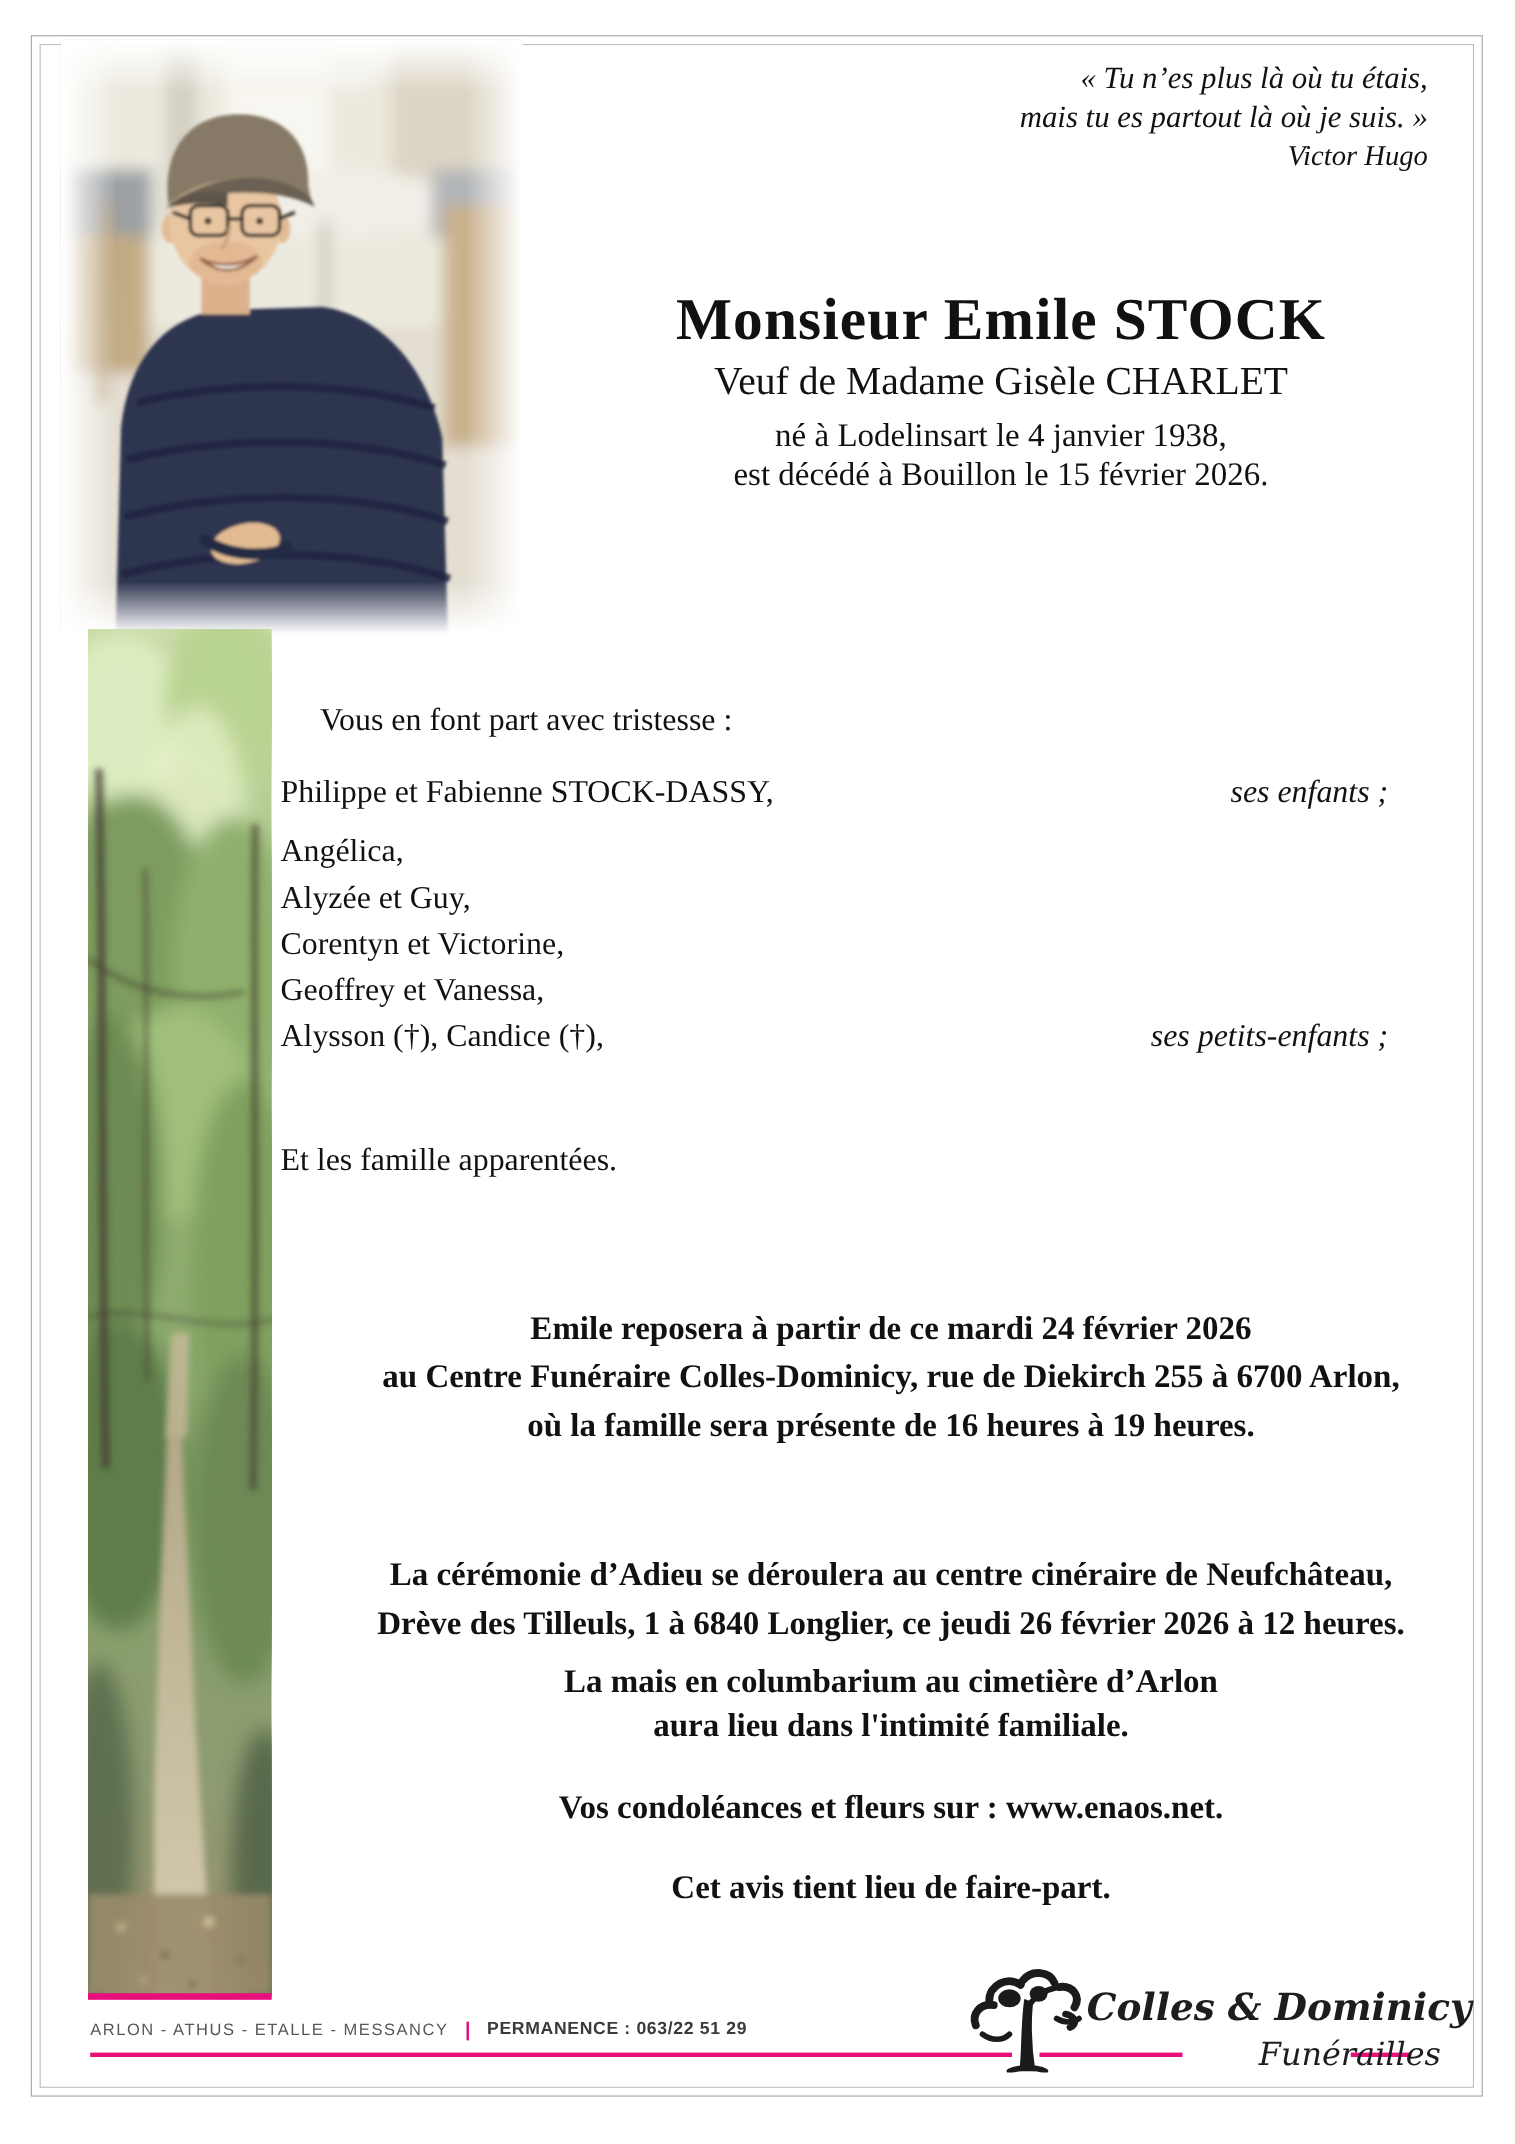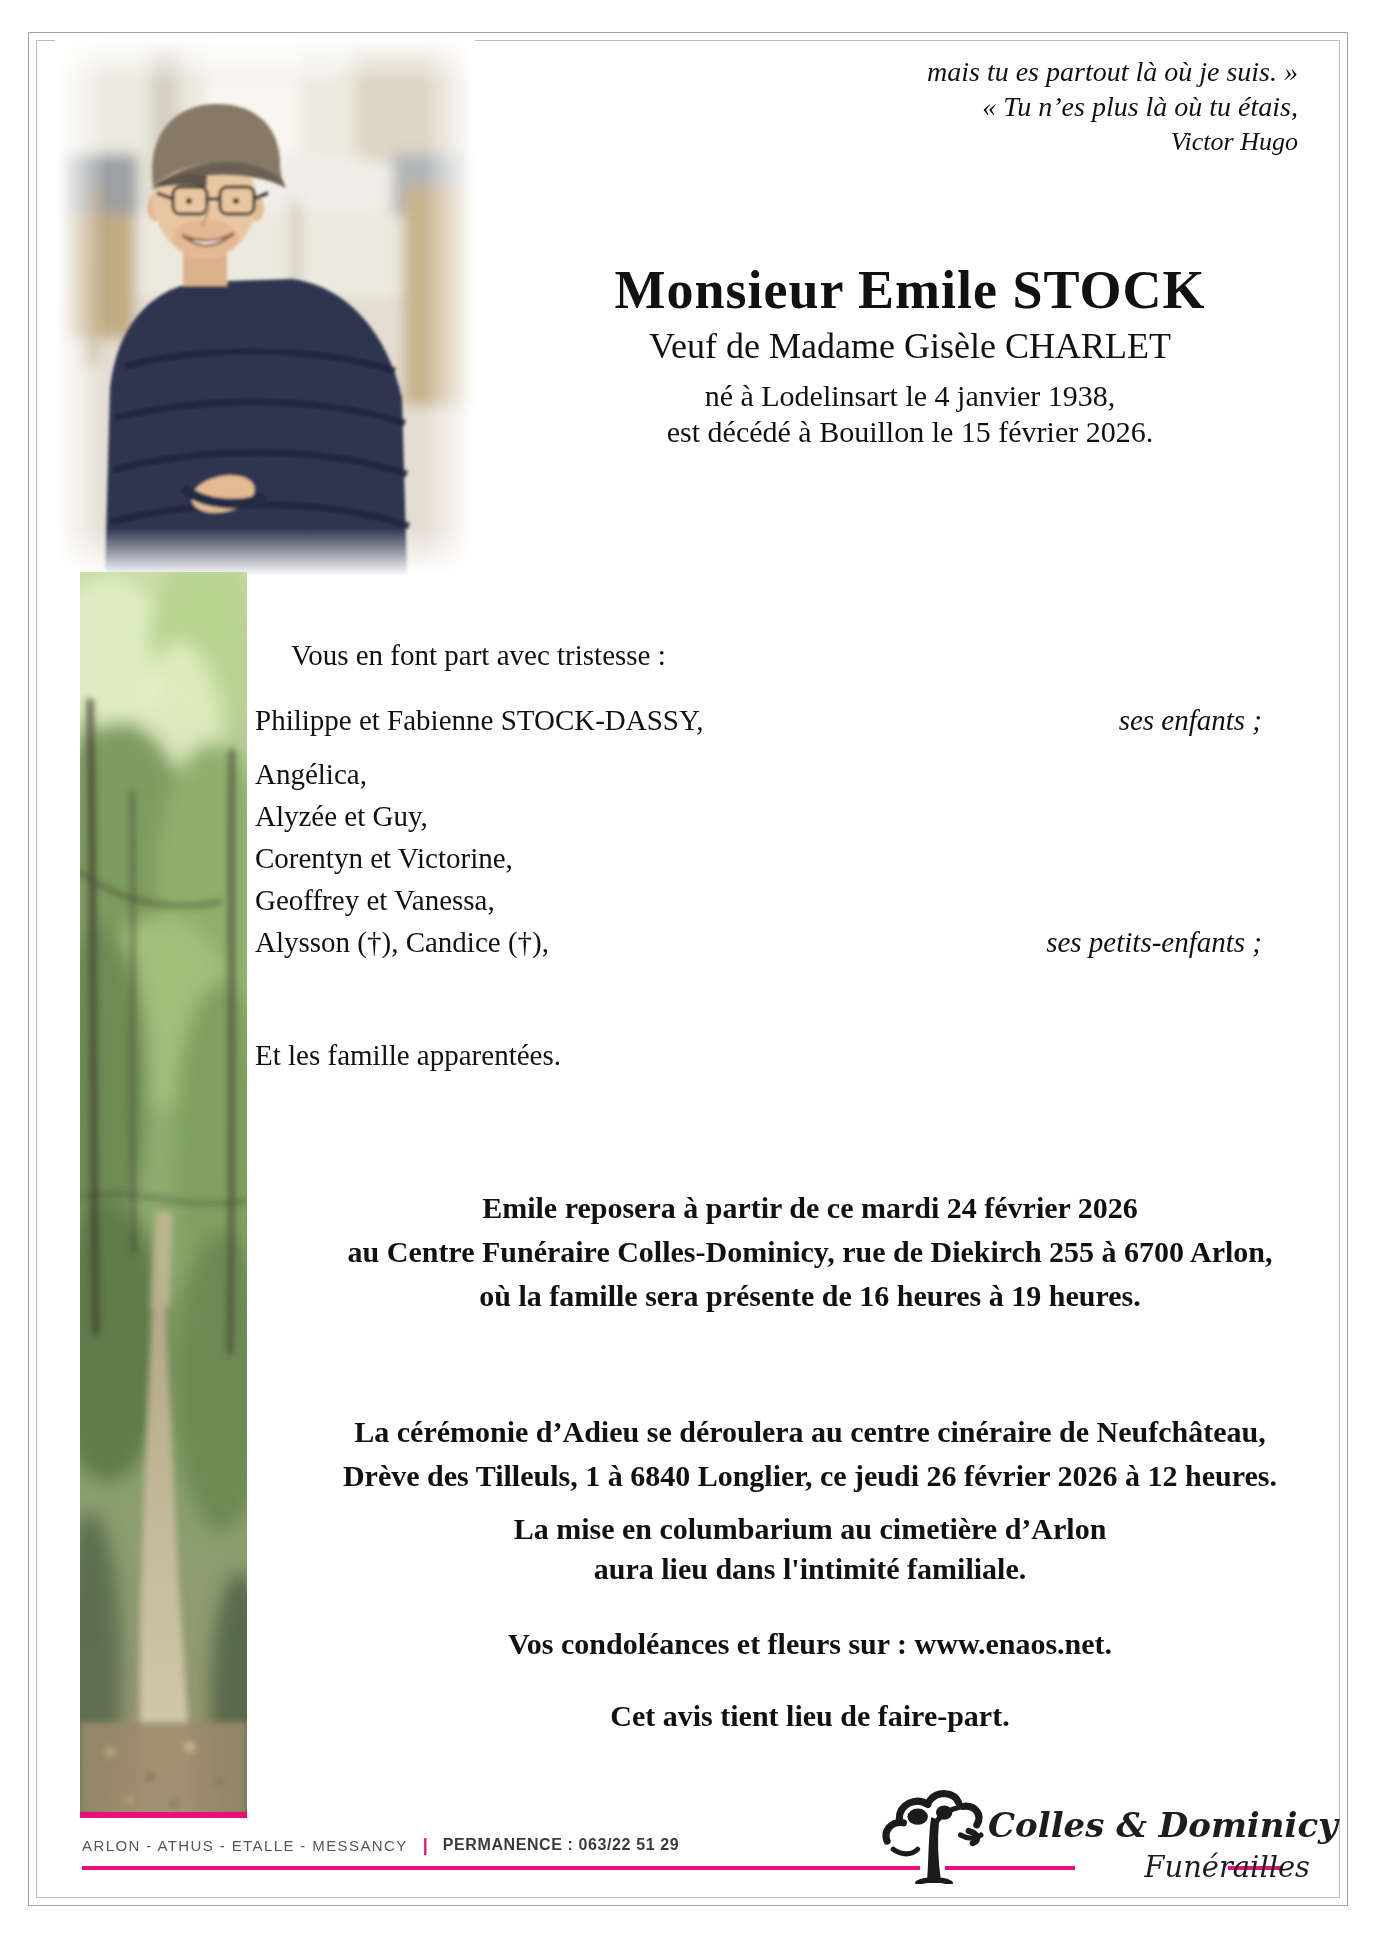--- a/index.html
+++ b/index.html
@@ -203,22 +203,22 @@
         <circle cx="110" cy="1175" r="5" fill="#c9bb95"></circle>
         <circle cx="140" cy="1210" r="4" fill="#84775c"></circle>
         <circle cx="50" cy="1228" r="4" fill="#b0a17c"></circle>
         <circle cx="95" cy="1232" r="5" fill="#8d8064"></circle>
       </g>
     </svg>
   </div>
   <div class="forest-underline" style="background: rgb(232, 15, 125);"></div>
 
   <div class="quote">
+    <div>« Tu n’es plus là où tu étais,</div>
     <div>mais tu es partout là où je suis. »</div>
-    <div>« Tu n’es plus là où tu étais,</div>
     <div class="attribution">Victor Hugo</div>
   </div>
 
   <div class="deceased">
     <div class="title">Monsieur Emile STOCK</div>
     <div class="subtitle">Veuf de Madame Gisèle CHARLET</div>
     <div class="birth">né à Lodelinsart le 4 janvier 1938,</div>
     <div class="death">est décédé à Bouillon le 15 février 2026.</div>
   </div>
 
@@ -251,21 +251,21 @@
   <div class="ceremony-par par-repose">
     <div>Emile reposera à partir de ce mardi 24 février 2026</div>
     <div>au Centre Funéraire Colles-Dominicy, rue de Diekirch 255 à 6700 Arlon,</div>
     <div>où la famille sera présente de 16 heures à 19 heures.</div>
   </div>
   <div class="ceremony-par par-adieu">
     <div>La cérémonie d’Adieu se déroulera au centre cinéraire de Neufchâteau,</div>
     <div>Drève des Tilleuls, 1 à 6840 Longlier, ce jeudi 26 février 2026 à 12 heures.</div>
   </div>
   <div class="ceremony-par par-columbarium">
-    <div>La mise en columbarium au cimetière d’Arlon</div>
+    <div>La mais en columbarium au cimetière d’Arlon</div>
     <div>aura lieu dans l'intimité familiale.</div>
   </div>
   <div class="ceremony-par par-condolences">
     <div>Vos condoléances et fleurs sur : www.enaos.net.</div>
   </div>
   <div class="ceremony-par par-notice">
     <div>Cet avis tient lieu de faire-part.</div>
   </div>
 
   <div class="footer-cities">

